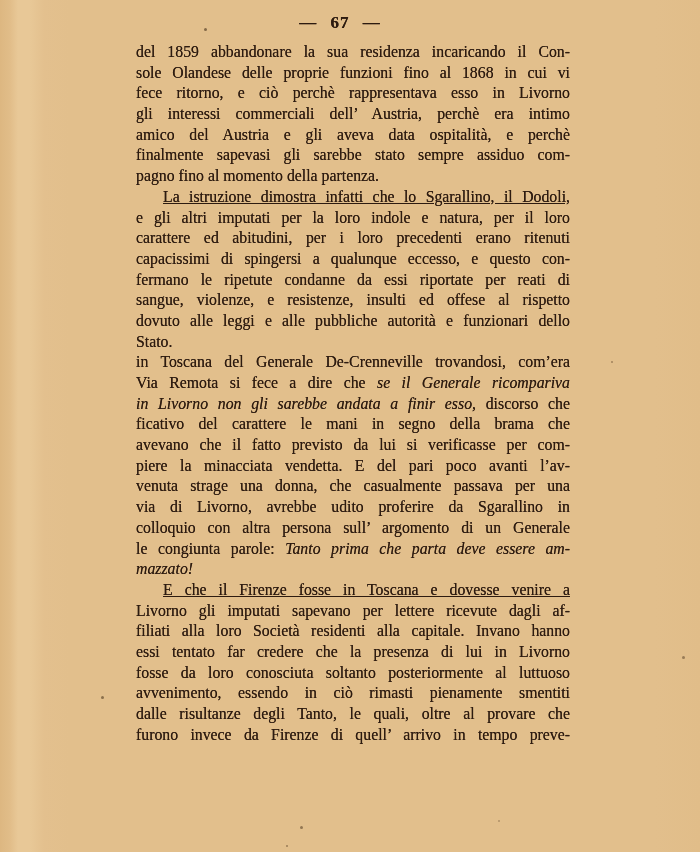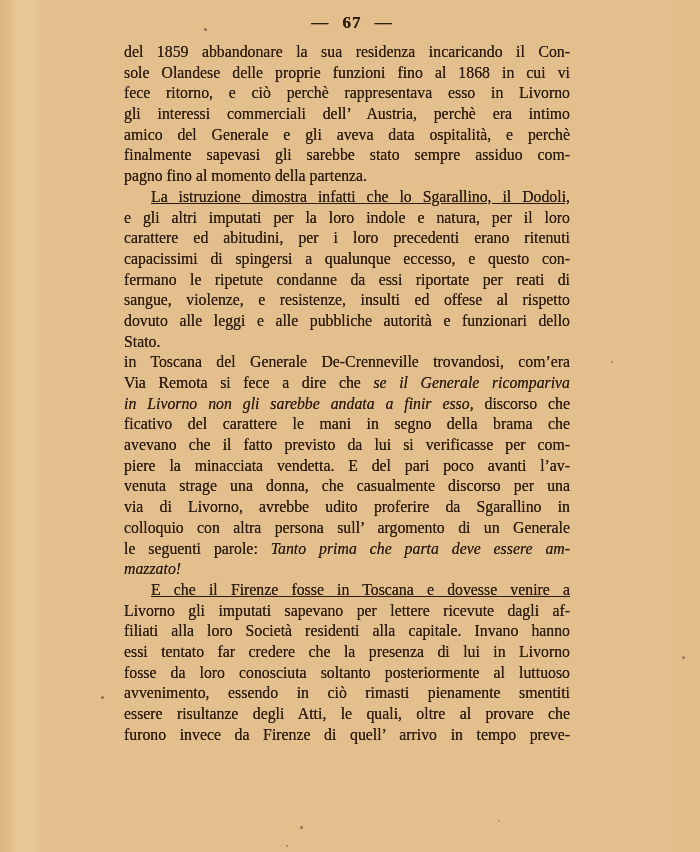--- a/index.html
+++ b/index.html
@@ -19,21 +19,21 @@
         #e8c897 30px,
         #e3c08e 44px,
         #e2bf8c 70px,
         #e2bf8c 655px,
         #e1bd89 700px);
     font-family: "Liberation Serif", serif;
   }
   .page-header {
     position: absolute;
     top: 13px;
-    left: 136px;
+    left: 124px;
     width: 446px;
     transform: translateX(-7px);
     text-align: center;
     font-size: 17px;
     font-weight: bold;
     letter-spacing: 1px;
     word-spacing: 8px;
     color: #2d1b10;
     text-shadow: 0 0 0.4px rgba(45, 27, 16, 0.9);
   }
@@ -47,21 +47,21 @@
   .ln {
     font-size: 15.8px;
     line-height: 20.7px;
     height: 20.7px;
     text-align: justify;
     text-align-last: justify;
     white-space: nowrap;
     text-shadow: 0 0 0.45px rgba(45, 27, 16, 0.85);
   }
   
-  .ln { white-space: normal; overflow: hidden; }
+  .ln { white-space: normal; overflow: hidden; margin-left: 12px; }
   .ln.short { text-align-last: left; }
   .ln.indent { text-indent: 27px; text-decoration: underline; }
   .it { font-style: italic; }
   .speck {
     position: absolute;
     border-radius: 50%;
     background: #503a22;
   }
   .s1 { left: 204px; top: 28px;  width: 3px; height: 3px; opacity: .65; }
   .s2 { left: 611px; top: 361px; width: 2px; height: 2px; opacity: .45; }
@@ -75,49 +75,49 @@
 <body>
 
 <div class="page">
   <div class="page-header">— 67 —</div>
 
   <div class="text-block" id="text-block">
       <div class="ln"><span>del 1859 abbandonare la sua residenza incaricando il Con-</span></div>
       <div class="ln"><span>sole Olandese delle proprie funzioni fino al 1868 in cui vi</span></div>
       <div class="ln"><span>fece ritorno, e ciò perchè rappresentava esso in Livorno</span></div>
       <div class="ln"><span>gli interessi commerciali dell’ Austria, perchè era intimo</span></div>
-      <div class="ln"><span>amico del Generale e gli aveva data ospitalità, e perchè</span></div>
+      <div class="ln"><span>amico del Austria e gli aveva data ospitalità, e perchè</span></div>
       <div class="ln"><span>finalmente sapevasi gli sarebbe stato sempre assiduo com-</span></div>
       <div class="ln short"><span>pagno fino al momento della partenza.</span></div>
       <div class="ln indent"><span>La istruzione dimostra infatti che lo Sgarallino, il Dodoli,</span></div>
       <div class="ln"><span>e gli altri imputati per la loro indole e natura, per il loro</span></div>
       <div class="ln"><span>carattere ed abitudini, per i loro precedenti erano ritenuti</span></div>
       <div class="ln"><span>capacissimi di spingersi a qualunque eccesso, e questo con-</span></div>
       <div class="ln"><span>fermano le ripetute condanne da essi riportate per reati di</span></div>
       <div class="ln"><span>sangue, violenze, e resistenze, insulti ed offese al rispetto</span></div>
       <div class="ln"><span>dovuto alle leggi e alle pubbliche autorità e funzionari dello</span></div>
       <div class="ln short"><span>Stato.</span></div>
       <div class="ln"><span>in Toscana del Generale De-Crenneville trovandosi, com’era</span></div>
       <div class="ln"><span>Via Remota si fece a dire che </span><span class="it">se il Generale ricompariva</span></div>
       <div class="ln"><span class="it">in Livorno non gli sarebbe andata a finir esso,</span><span> discorso che</span></div>
       <div class="ln"><span>ficativo del carattere le mani in segno della brama che</span></div>
       <div class="ln"><span>avevano che il fatto previsto da lui si verificasse per com-</span></div>
       <div class="ln"><span>piere la minacciata vendetta. E del pari poco avanti l’av-</span></div>
-      <div class="ln"><span>venuta strage una donna, che casualmente discorso per una</span></div>
+      <div class="ln"><span>venuta strage una donna, che casualmente passava per una</span></div>
       <div class="ln"><span>via di Livorno, avrebbe udito proferire da Sgarallino in</span></div>
       <div class="ln"><span>colloquio con altra persona sull’ argomento di un Generale</span></div>
-      <div class="ln"><span>le seguenti parole: </span><span class="it">Tanto prima che parta deve essere am-</span></div>
+      <div class="ln"><span>le congiunta parole: </span><span class="it">Tanto prima che parta deve essere am-</span></div>
       <div class="ln short"><span class="it">mazzato!</span></div>
       <div class="ln indent"><span>E che il Firenze fosse in Toscana e dovesse venire a</span></div>
       <div class="ln"><span>Livorno gli imputati sapevano per lettere ricevute dagli af-</span></div>
       <div class="ln"><span>filiati alla loro Società residenti alla capitale. Invano hanno</span></div>
       <div class="ln"><span>essi tentato far credere che la presenza di lui in Livorno</span></div>
       <div class="ln"><span>fosse da loro conosciuta soltanto posteriormente al luttuoso</span></div>
       <div class="ln"><span>avvenimento, essendo in ciò rimasti pienamente smentiti</span></div>
-      <div class="ln"><span>essere risultanze degli Atti, le quali, oltre al provare che</span></div>
+      <div class="ln"><span>dalle risultanze degli Tanto, le quali, oltre al provare che</span></div>
       <div class="ln"><span>furono invece da Firenze di quell’ arrivo in tempo preve-</span></div>
     </div>
 
   <div class="speck s1"></div>
   <div class="speck s2"></div>
   <div class="speck s3"></div>
   <div class="speck s4"></div>
   <div class="speck s5"></div>
   <div class="speck s6"></div>
   <div class="speck s7"></div>

